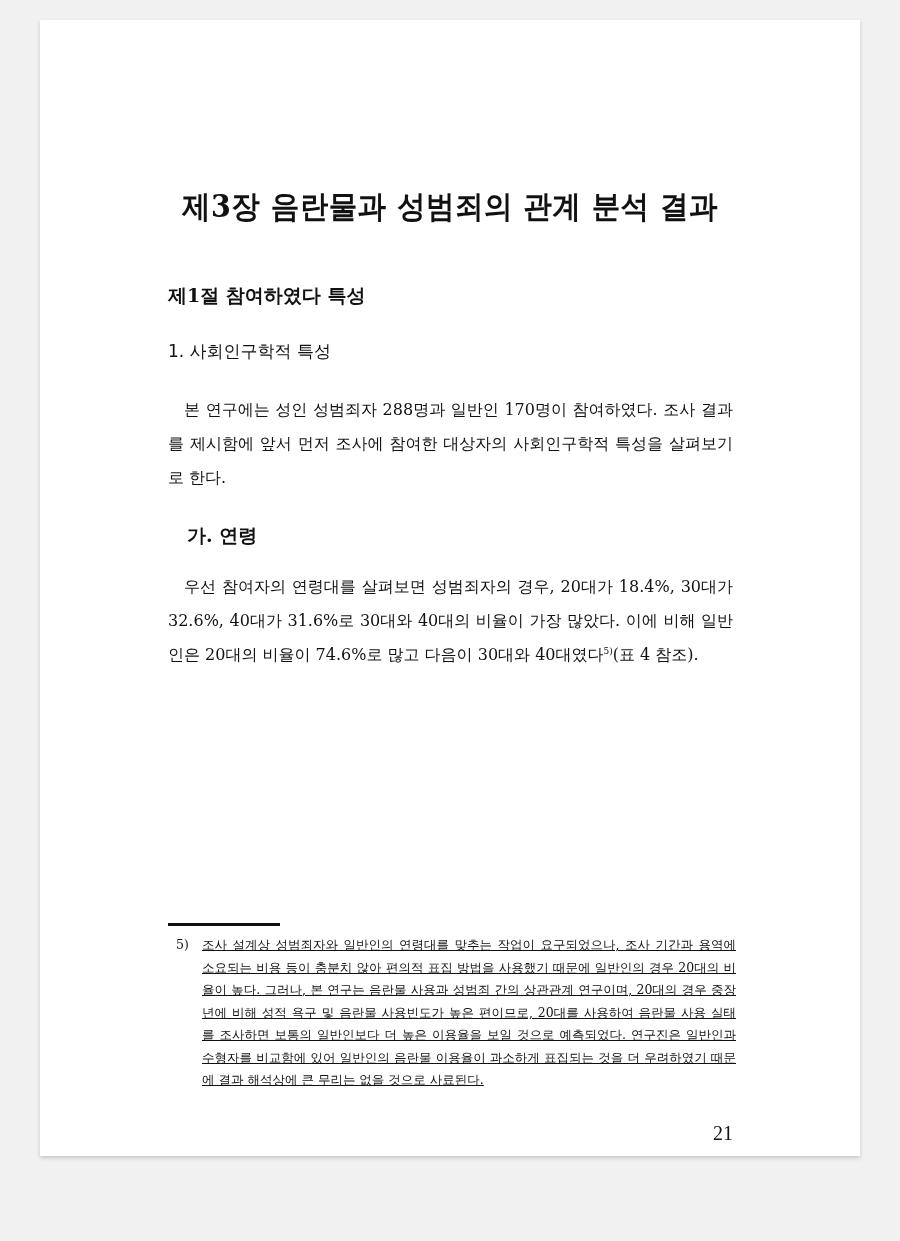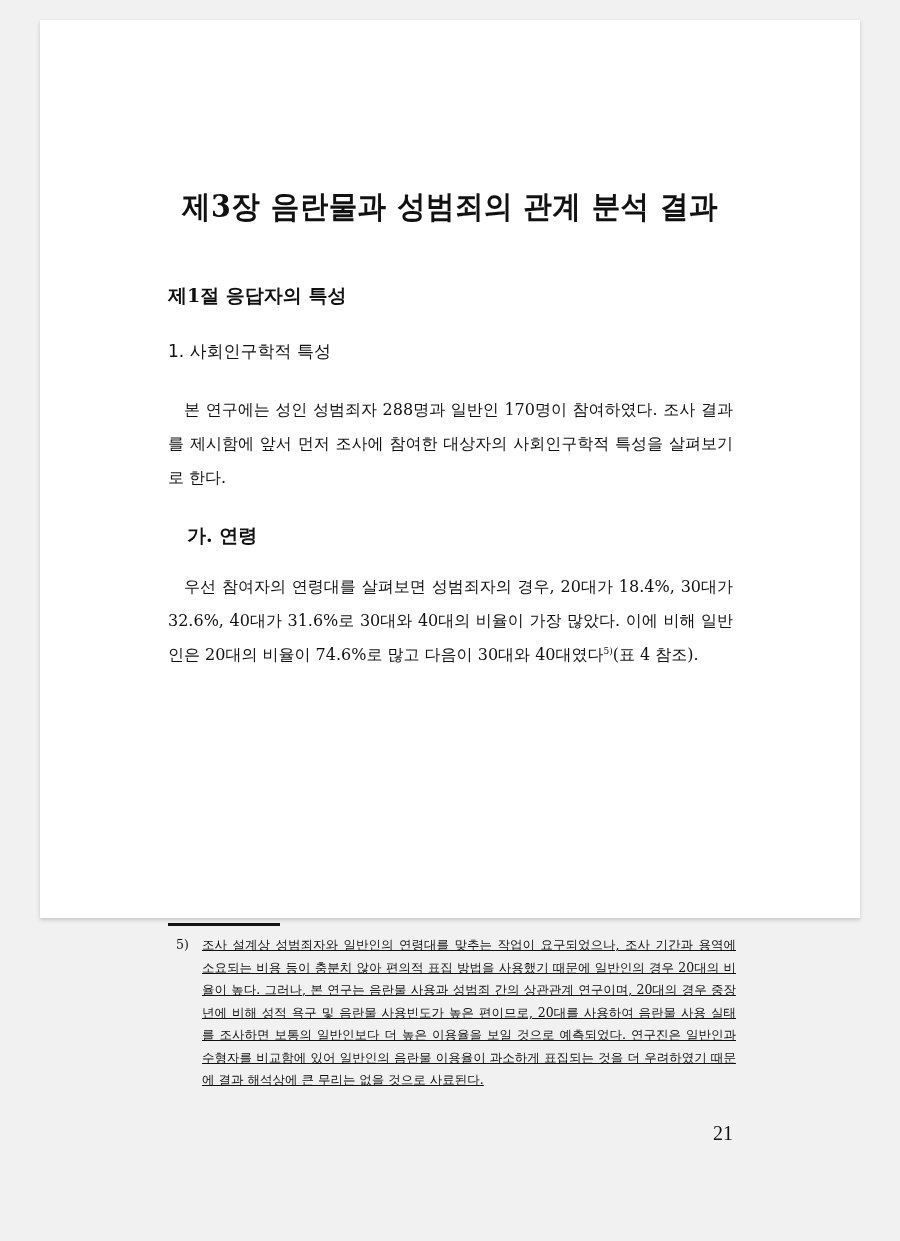--- a/index.html
+++ b/index.html
@@ -7,21 +7,21 @@
     width: 900px; height: 1241px;
     background: #f1f1f1;
     position: relative;
     overflow: hidden;
     font-family: "DejaVu Serif", "Liberation Serif", serif;
     color: #111;
   }
   .page {
     position: absolute;
     left: 40px; top: 20px;
-    width: 820px; height: 898px;
+    width: 820px; height: 1136px;
     background: #fff;
     box-shadow: 0 2px 4px rgba(0,0,0,0.18);
   }
   .abs { position: absolute; }
   .chapter-title {
     left: 0; width: 820px; top: 166px;
     text-align: center;
     font-size: 31px;
     font-weight: bold;
     letter-spacing: 0.5px;
@@ -74,21 +74,21 @@
     font-size: 20px;
     font-family: "Liberation Serif", serif;
   }
 </style>
 </head>
 <body>
 
 <div class="page">
   <div class="abs chapter-title">제3장 음란물과 성범죄의 관계 분석 결과</div>
 
-  <div class="abs section-title">제1절 응답자의 특성</div>
+  <div class="abs section-title">제1절 참여하였다 특성</div>
 
   <div class="abs subsection-title">1. 사회인구학적 특성</div>
 
   <div class="abs para para1">
     <p>본 연구에는 성인 성범죄자 288명과 일반인 170명이 참여하였다. 조사 결과를 제시함에 앞서 먼저 조사에 참여한 대상자의 사회인구학적 특성을 살펴보기로 한다.</p>
   </div>
 
   <div class="abs item-title">가. 연령</div>
 
   <div class="abs para para2">

